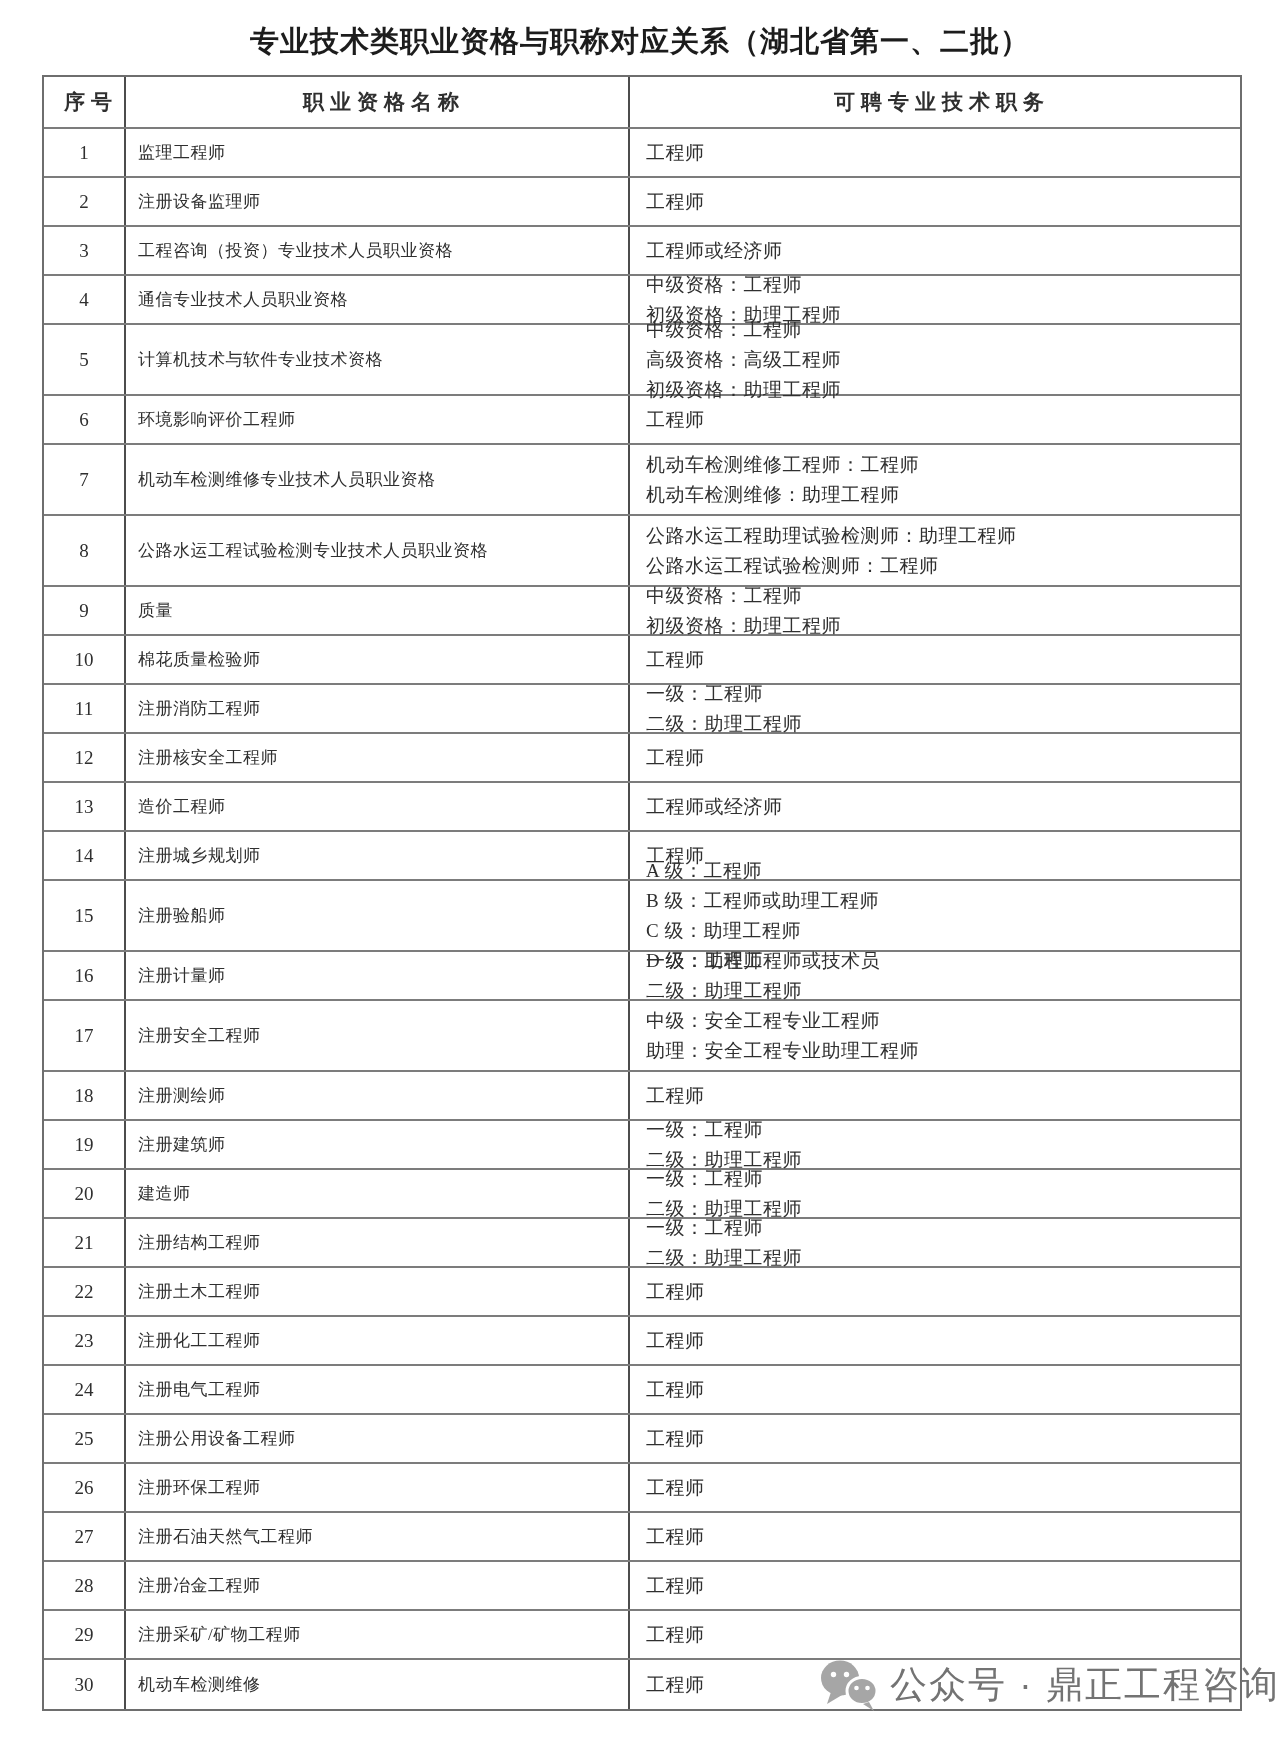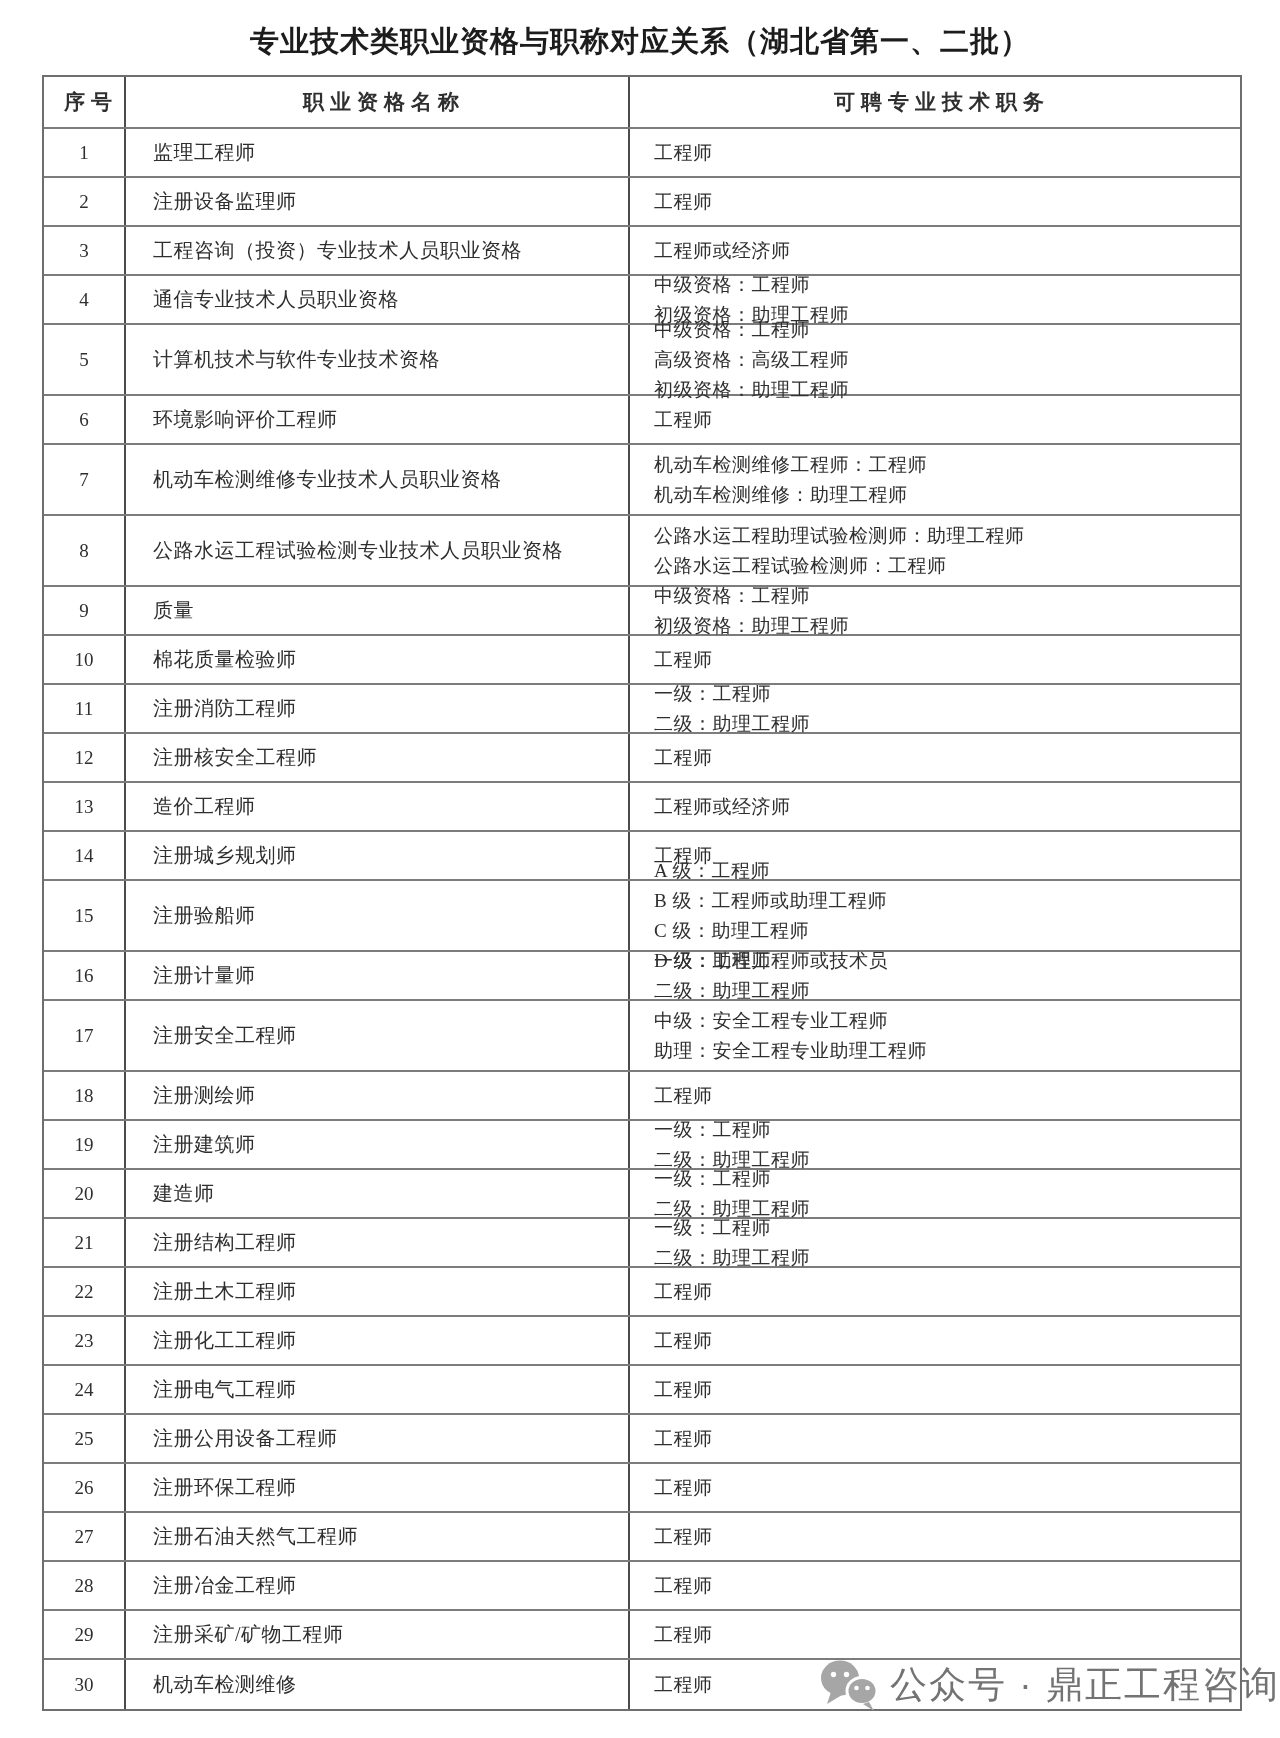--- a/index.html
+++ b/index.html
@@ -23,24 +23,24 @@
     background:#fff;
   }
   .tr { display:flex; border-bottom:2px solid #7c7c7c; box-sizing:border-box; }
   .tr:last-child { border-bottom:none; }
   .tr.hdr { height:52px; }
   .tr.h1 { height:49px; }
   .tr.h2 { height:71px; }
   .td { box-sizing:border-box; }
   .td + .td { border-left:2px solid #4c4c4c; }
   .c1 { width:80px; display:flex; align-items:center; justify-content:center; font-size:19px; }
-  .c2 { width:504px; display:flex; align-items:center; padding-left:27px; font-size:20px; letter-spacing:0.5px; }
+  .c2 { width:504px; display:flex; align-items:center; padding-left:12px; font-size:17px; letter-spacing:0.5px; }
   .c3 { flex:1; display:flex; flex-direction:column; justify-content:center; padding-left:16px; font-size:19px; letter-spacing:0.5px; }
   .hdr .hc { font-size:21px; font-weight:bold; letter-spacing:6px; justify-content:center; padding-left:14px; display:flex; align-items:center; flex-direction:row; }
-  .line { line-height:30px; white-space:nowrap;margin-left:8px; }
+  .line { line-height:30px; white-space:nowrap; }
   .p1 { display:inline-block; width:236px; }
   .watermark {
     position:absolute; left:818px; top:1658px;
     display:flex; align-items:center; gap:10px;
     color:#737373; font-size:37px; letter-spacing:2px;
     font-family:"Liberation Sans","DejaVu Sans",sans-serif;
     pointer-events:none;
   }
   .wicon { width:62px; height:54px; display:inline-block; }
 </style>

